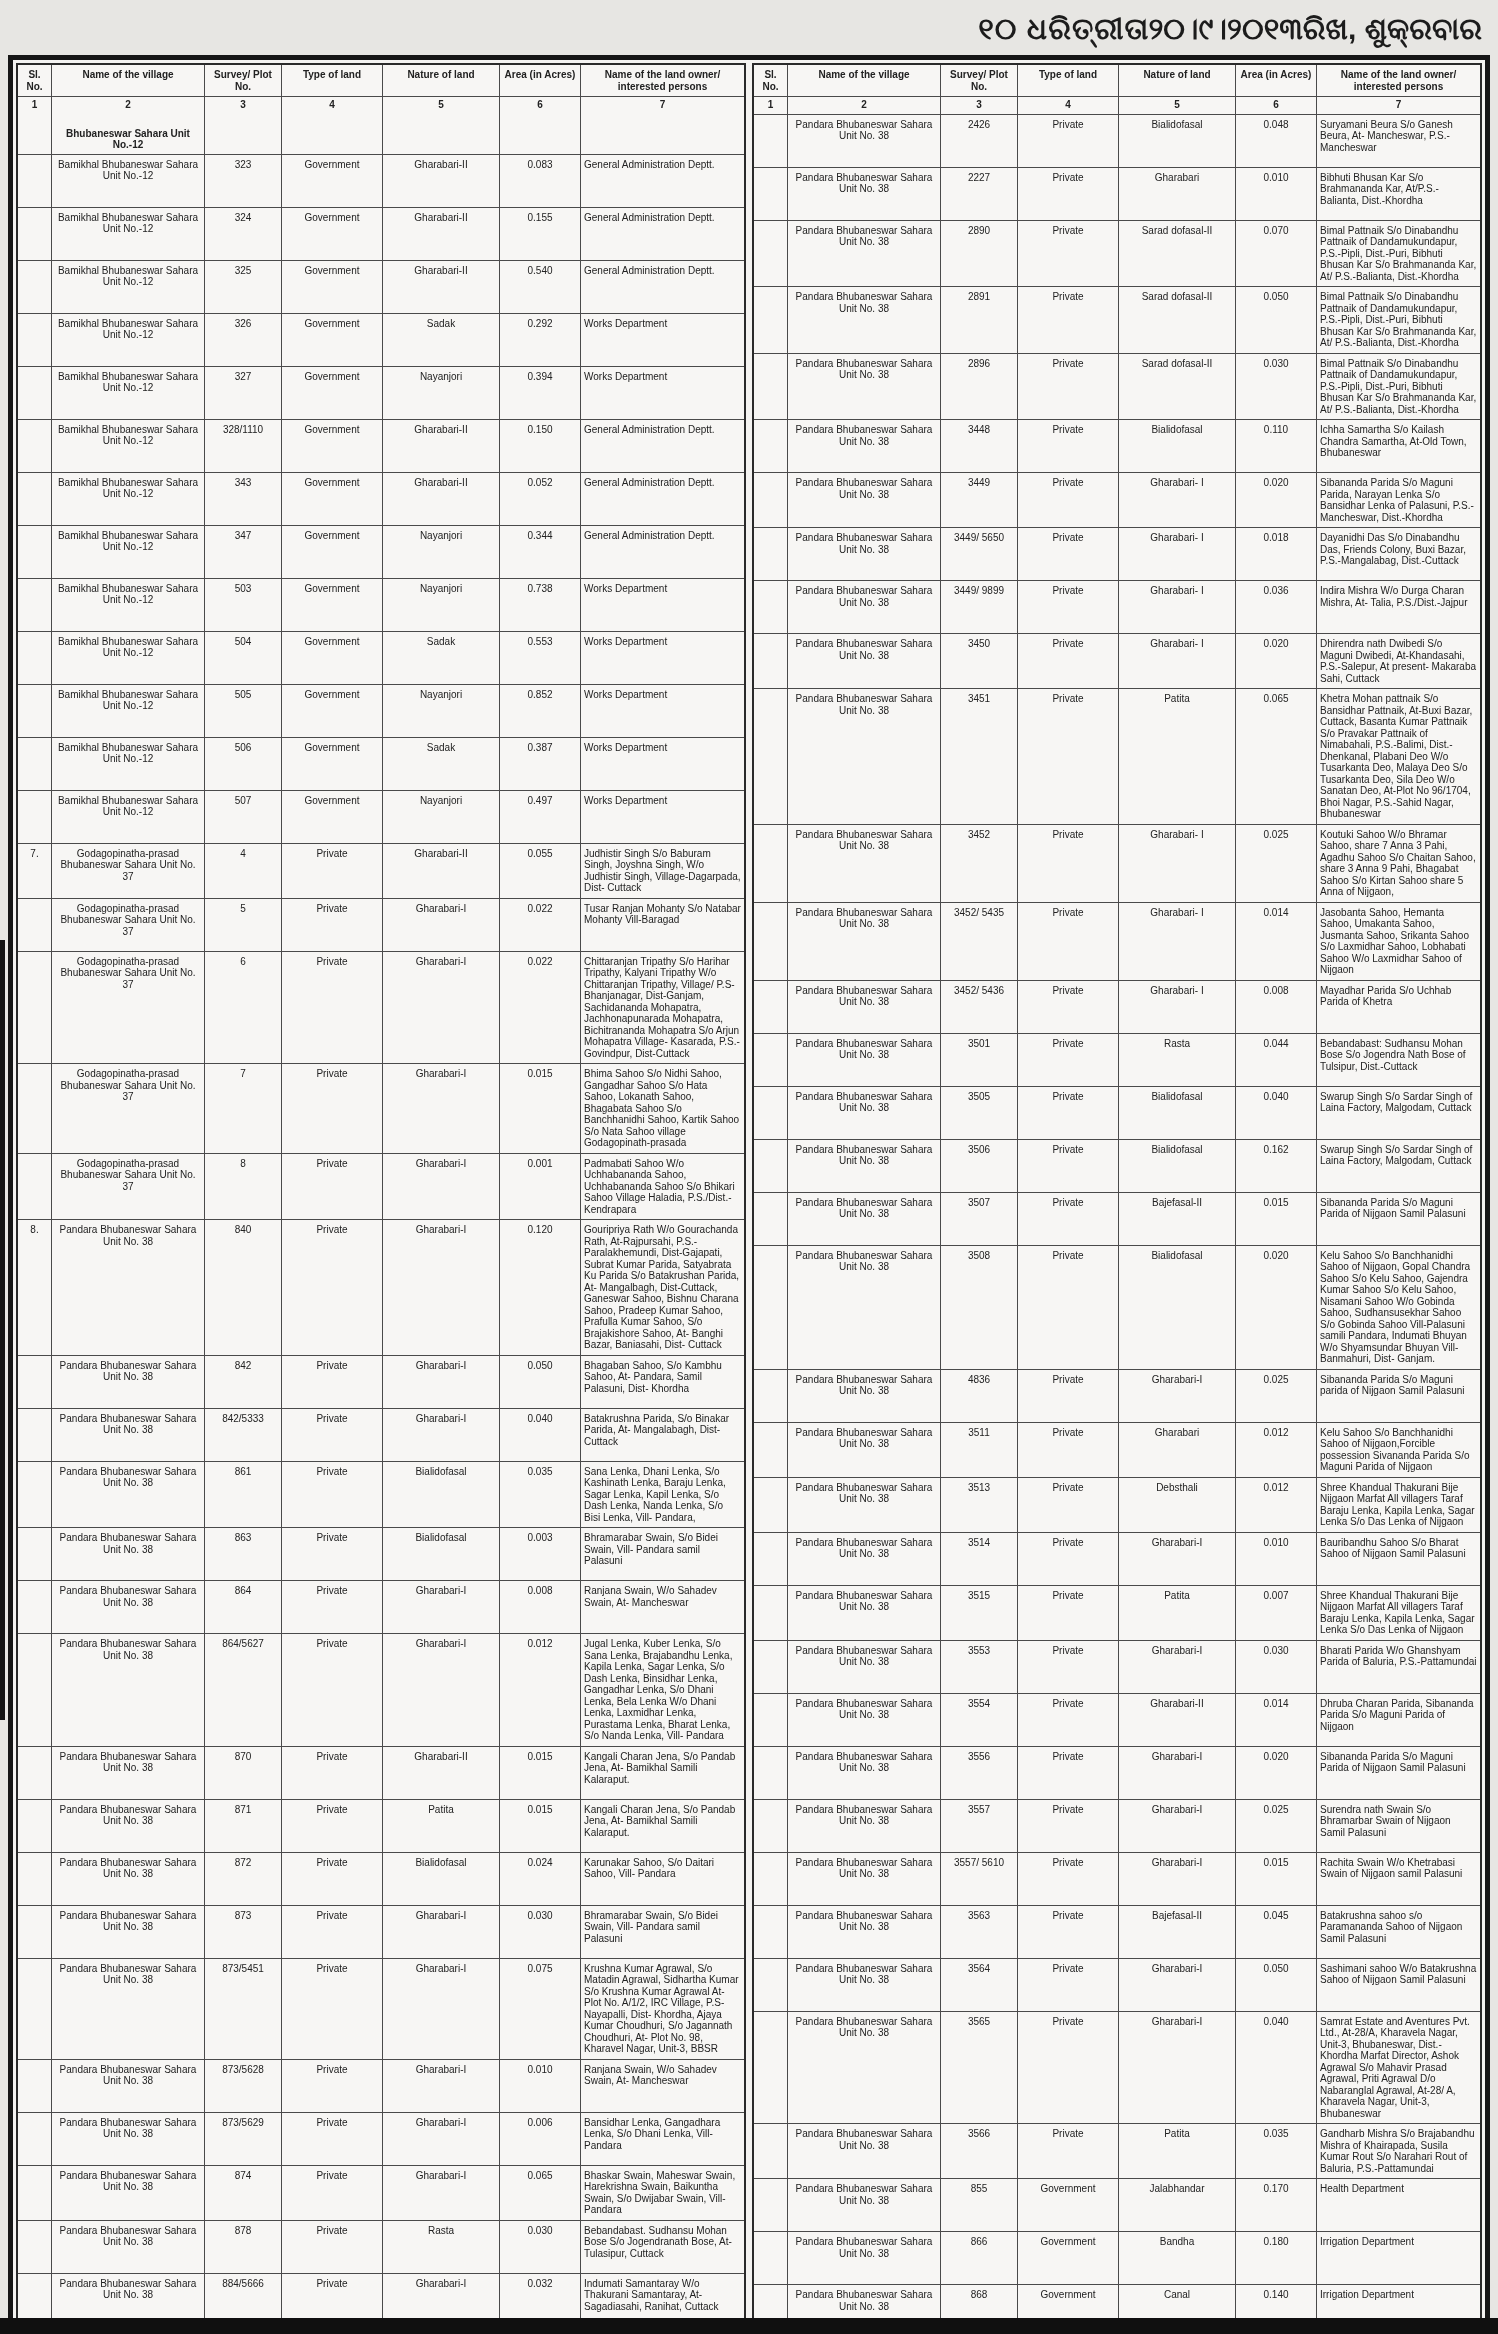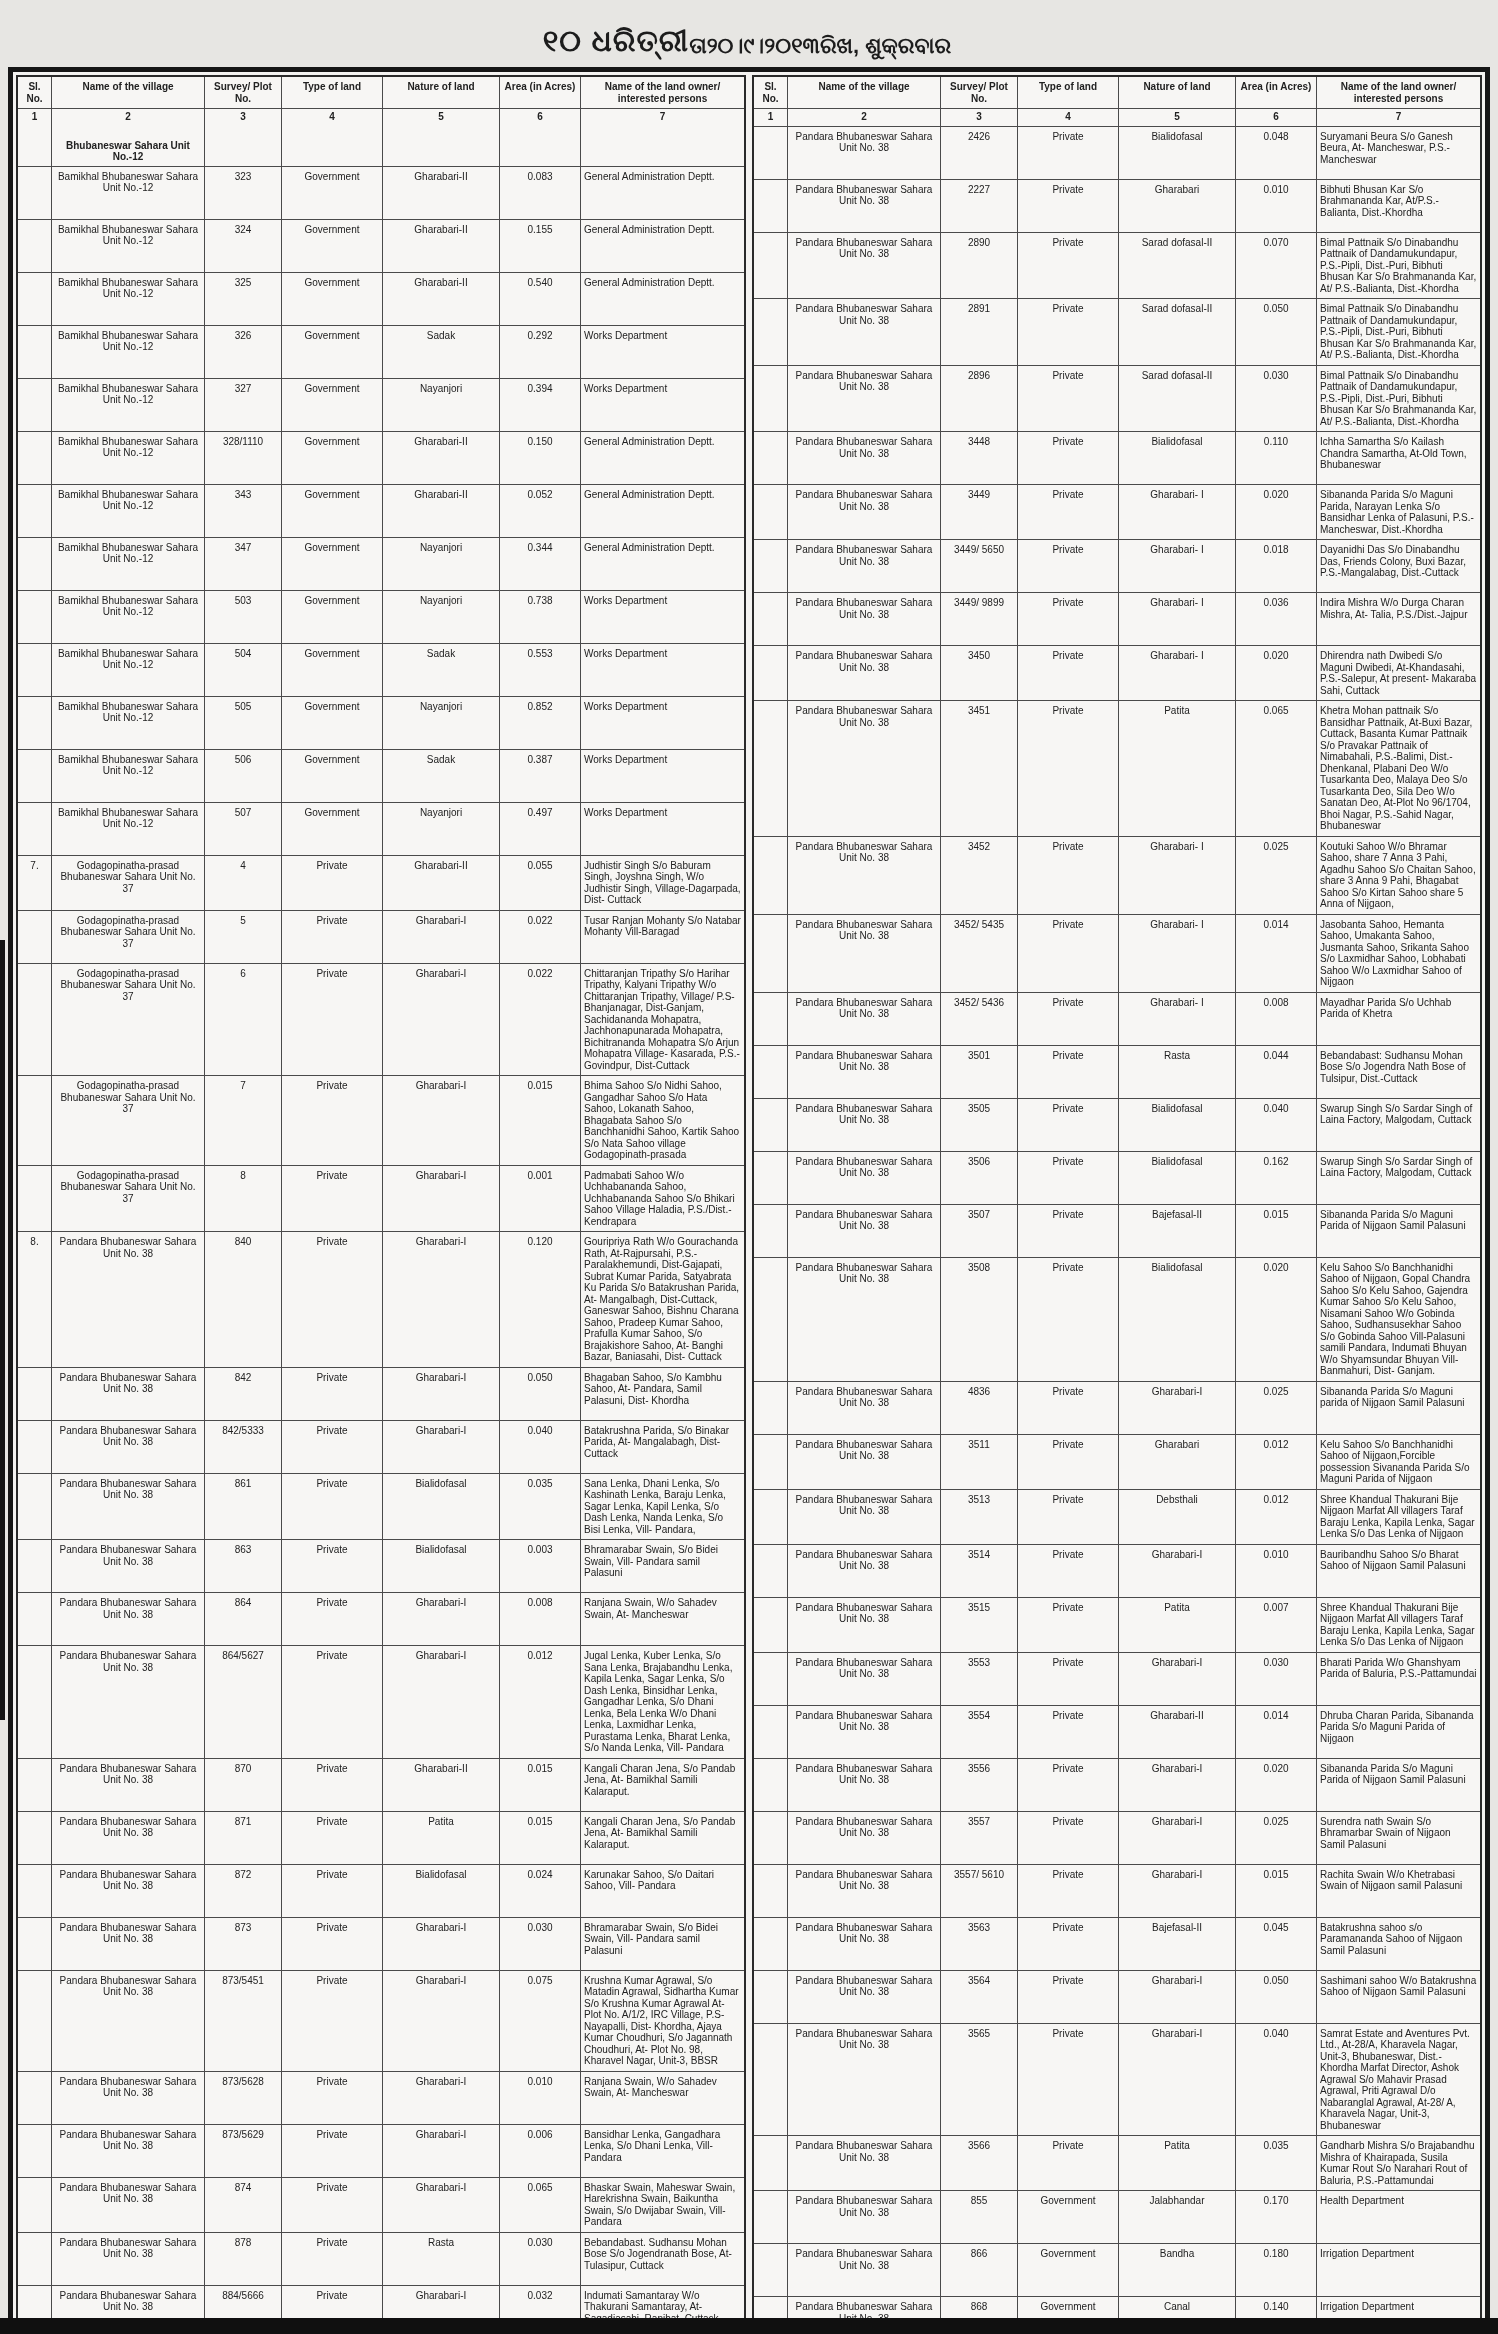--- a/index.html
+++ b/index.html
@@ -4,25 +4,25 @@
 <style>
   html,body{margin:0;padding:0;}
   body{
     width:1498px;height:2334px;overflow:hidden;
     background:#e7e6e3;
     font-family:"Liberation Sans","DejaVu Sans",sans-serif;
     color:#1c1c1c;
   }
   .page{position:relative;width:1498px;height:2334px;}
   .masthead{
-    display:flex;justify-content:center;align-items:flex-end;
-    padding:24px 16px 6px 12px;
+    display:flex;justify-content:flex-end;align-items:flex-end;
+    padding:12px 16px 6px 12px;
   }
   .paper-name{font-size:30px;font-weight:bold;letter-spacing:1px;}
-  .issue-date{font-size:22px;font-weight:bold;}
+  .issue-date{font-size:30px;font-weight:bold;}
   .frame{
     margin:2px 8px 0 8px;
     border:5px solid #161616;
     background:#f4f3f1;
     padding:3px;
     display:flex;gap:6px;
     box-sizing:border-box;
   }
   .tbl-wrap{flex:1 1 50%;min-width:0;}
   table.land{

